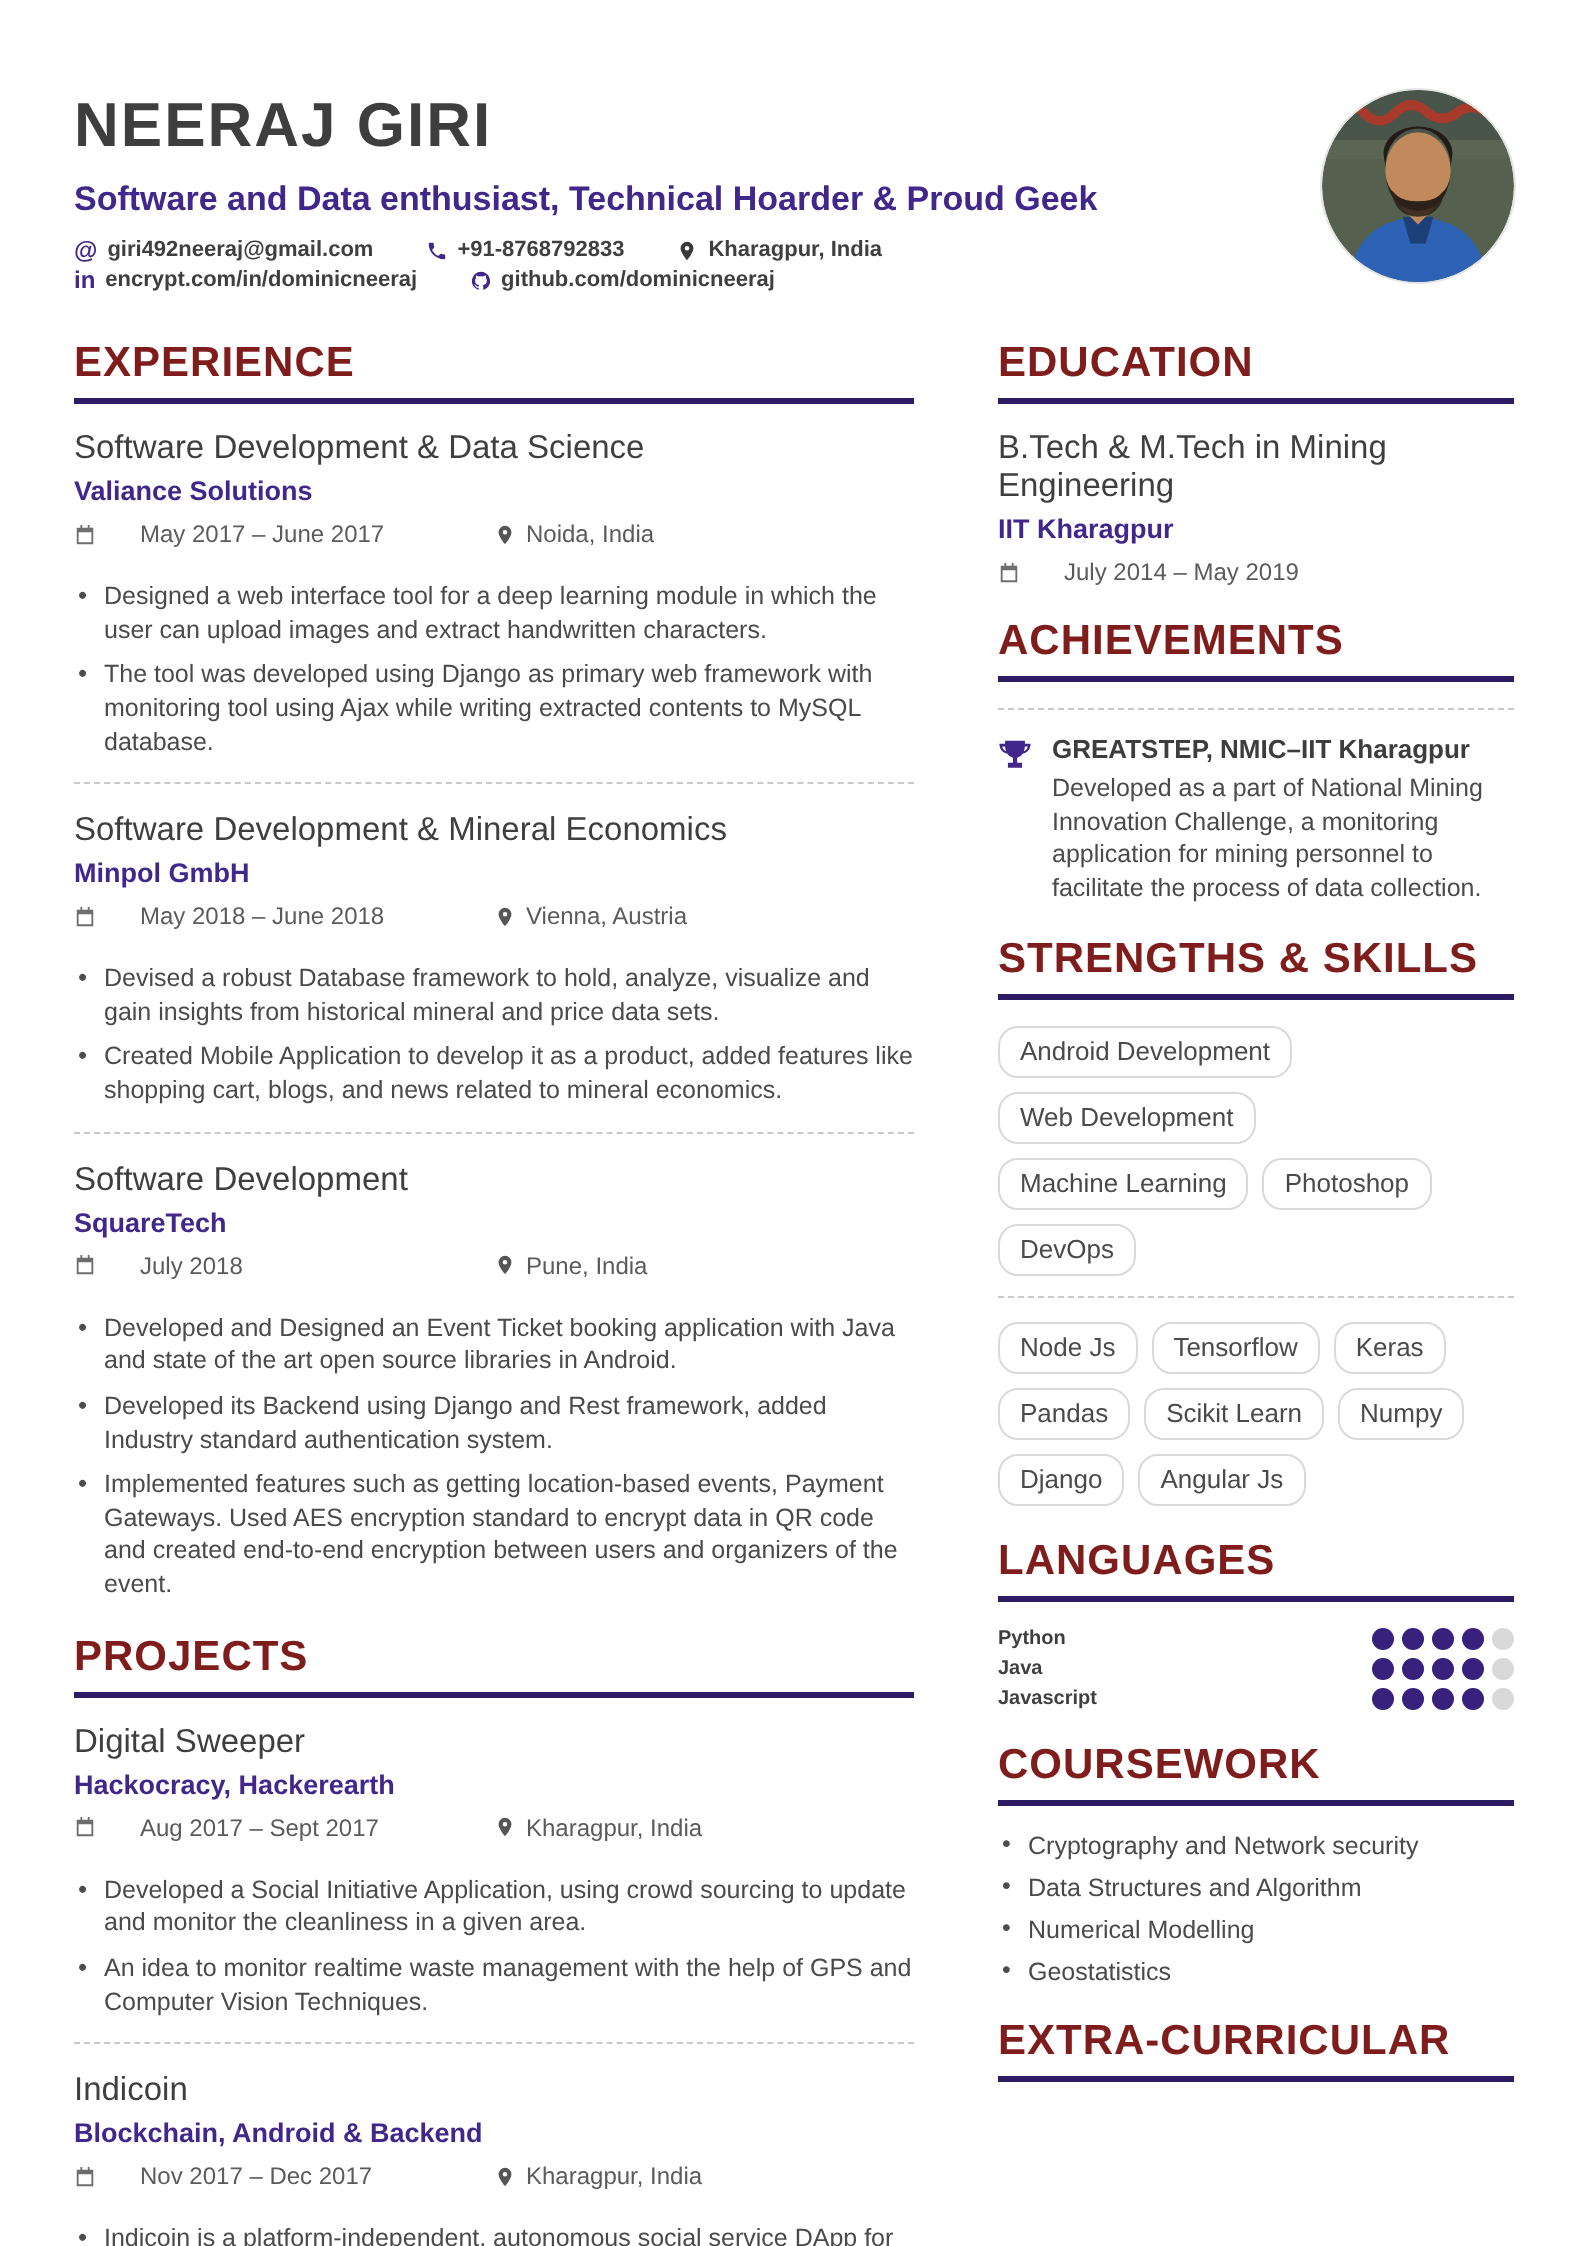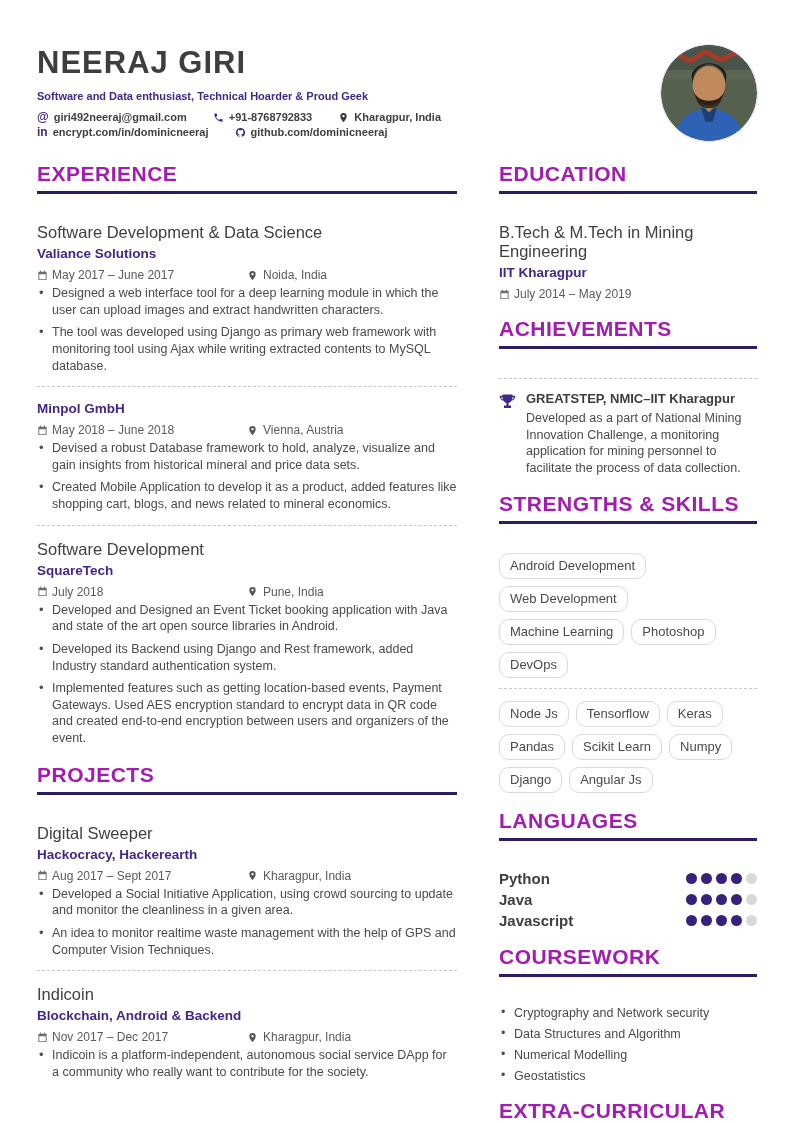--- a/index.html
+++ b/index.html
@@ -2,71 +2,71 @@
 <html lang="en"><head>
 <meta charset="utf-8">
 <style>
   * { margin:0; padding:0; box-sizing:border-box; }
   html,body { width:794px; height:1123px; background:#ffffff; overflow:hidden;
     font-family:"Liberation Sans","DejaVu Sans",sans-serif; color:#4a4a4a; }
   .page { position:relative; width:794px; height:903px; padding:45px 37px 4px 37px; }
 
   
   .name { font-size:31px; font-weight:bold; color:#3e3e3e; letter-spacing:1px; }
-  .tagline { margin-top:9px; font-size:11px; font-weight:bold; color:#41278b; }
+  .tagline { margin-top:9px; font-size:17px; font-weight:bold; color:#41278b; }
   .contacts { margin-top:9px; width:430px; }
   .contact-row { display:flex; flex-wrap:wrap; gap:4px 26px; margin-top:3px; }
   .contact { display:flex; align-items:center; gap:5px; font-size:11px; font-weight:bold; color:#3f3f3f; }
   .cicon { color:#41278b; font-weight:bold; font-size:12px; line-height:1; display:inline-flex; }
   .cicon svg { width:11px; height:11px; fill:#41278b; }
   .cicon.dark svg { fill:#3a3a3a; }
   .in-badge { font-size:12px; font-weight:bold; color:#41278b; font-style:normal; }
 
   .avatar { position:absolute; top:45px; right:37px; width:96px; height:96px; border-radius:50%;
     overflow:hidden; box-shadow:0 0 0 1px #e4e4e4; }
   .avatar svg { display:block; }
 
   
   .cols { display:flex; margin-top:24px; }
   .col-left { width:420px; }
   .col-right { width:258px; margin-left:42px; }
 
-  h2.sec { font-size:21px; font-weight:bold; color:#a21caf; letter-spacing:.5px;
-    border-bottom:3px solid #2d1b63; padding-bottom:5px; margin-bottom:29px; }
+  h2.sec { font-size:21px; font-weight:bold; color:#7f1d1d; letter-spacing:.5px;
+    border-bottom:3px solid #2d1b63; padding-bottom:5px; margin-bottom:13px; }
   .sec-gap { margin-top:16px; }
 
   .entry { margin-bottom:2px; }
   .role { font-size:16.5px; font-weight:normal; color:#3f3f3f; }
   .org { font-size:13.5px; font-weight:bold; color:#41278b; margin-top:4px; }
   .meta { display:flex; align-items:center; margin-top:7px; font-size:12px; color:#5b5b5b; }
-  .meta .mdate { display:flex; align-items:center; gap:4px; width:210px; }
+  .meta .mdate { display:flex; align-items:center; gap:22px; width:210px; }
   .meta .mloc { display:flex; align-items:center; gap:5px; }
   .micon svg { width:11px; height:11px; fill:#6e6e6e; display:block; }
   .micon.pin svg { fill:#565656; }
 
-  ul.bul { list-style:none; margin-top:3px; }
+  ul.bul { list-style:none; margin-top:16px; }
   ul.bul li { position:relative; padding-left:15px; font-size:12.5px; line-height:1.33;
     color:#4a4a4a; margin-bottom:6px; }
   ul.bul li::before { content:"•"; position:absolute; left:2px; top:-1px; color:#4d4d4d; font-size:13px; }
 
   .dashed { border:none; border-top:1.5px dashed #c9c9c9; margin:12px 0 14px 0; }
 
   
   .ach { display:flex; gap:10px; margin-bottom:4px; }
   .ach .tro svg { width:17px; height:17px; fill:#41278b; display:block; margin-top:2px; }
   .ach .aname { font-size:13px; font-weight:bold; color:#3d3d3d; line-height:1.25; }
   .ach .adesc { font-size:12.5px; color:#4a4a4a; line-height:1.32; margin-top:3px; }
   .dashed.sm { margin:10px 0 12px 0; }
 
   .pills { display:flex; flex-wrap:wrap; gap:7px 7px; }
   .pill { border:1.5px solid #d9d9d9; border-radius:10px; padding:4px 10px 5px 10px;
     font-size:13px; color:#4a4a4a; white-space:nowrap; }
 
   .lang-row { display:flex; align-items:center; justify-content:space-between; margin-bottom:4px; }
-  .lang-name { font-size:15px; font-weight:bold; color:#3f3f3f; }
+  .lang-name { font-size:10px; font-weight:bold; color:#3f3f3f; }
   .dots { display:flex; gap:4px; }
   .dot { width:11px; height:11px; border-radius:50%; background:#d9d9d9; }
   .dot.filled { background:#38217d; }
 
   ul.course { list-style:none; }
   ul.course li { position:relative; padding-left:15px; font-size:12.5px; color:#4a4a4a; margin-bottom:7px; }
   ul.course li::before { content:"•"; position:absolute; left:2px; top:-1px; color:#4d4d4d; }
 </style>
 </head>
 <body>
@@ -168,20 +168,21 @@
             </span>
         </div>
         <ul class="bul">
           <li>Designed a web interface tool for a deep learning module in which the user can upload images and extract handwritten characters.</li>
           <li>The tool was developed using Django as primary web framework with monitoring tool using Ajax while writing extracted contents to MySQL database.</li>
         </ul>
       </div>
       <hr class="dashed">
 
       <div class="entry">
+        <div class="role">Software Development &amp; Mineral Economics</div>
         <div class="org">Minpol GmbH</div>
         <div class="meta">
           <span class="mdate">
               <span class="micon">
                 <svg viewBox="0 0 24 24">
                   <path d="M7 1h2v3H7zM15 1h2v3h-2zM3 4h18v18H3zm2 5v11h14V9z"></path>
                 </svg>
               </span>
               <span>May 2018 – June 2018</span>
             </span>

